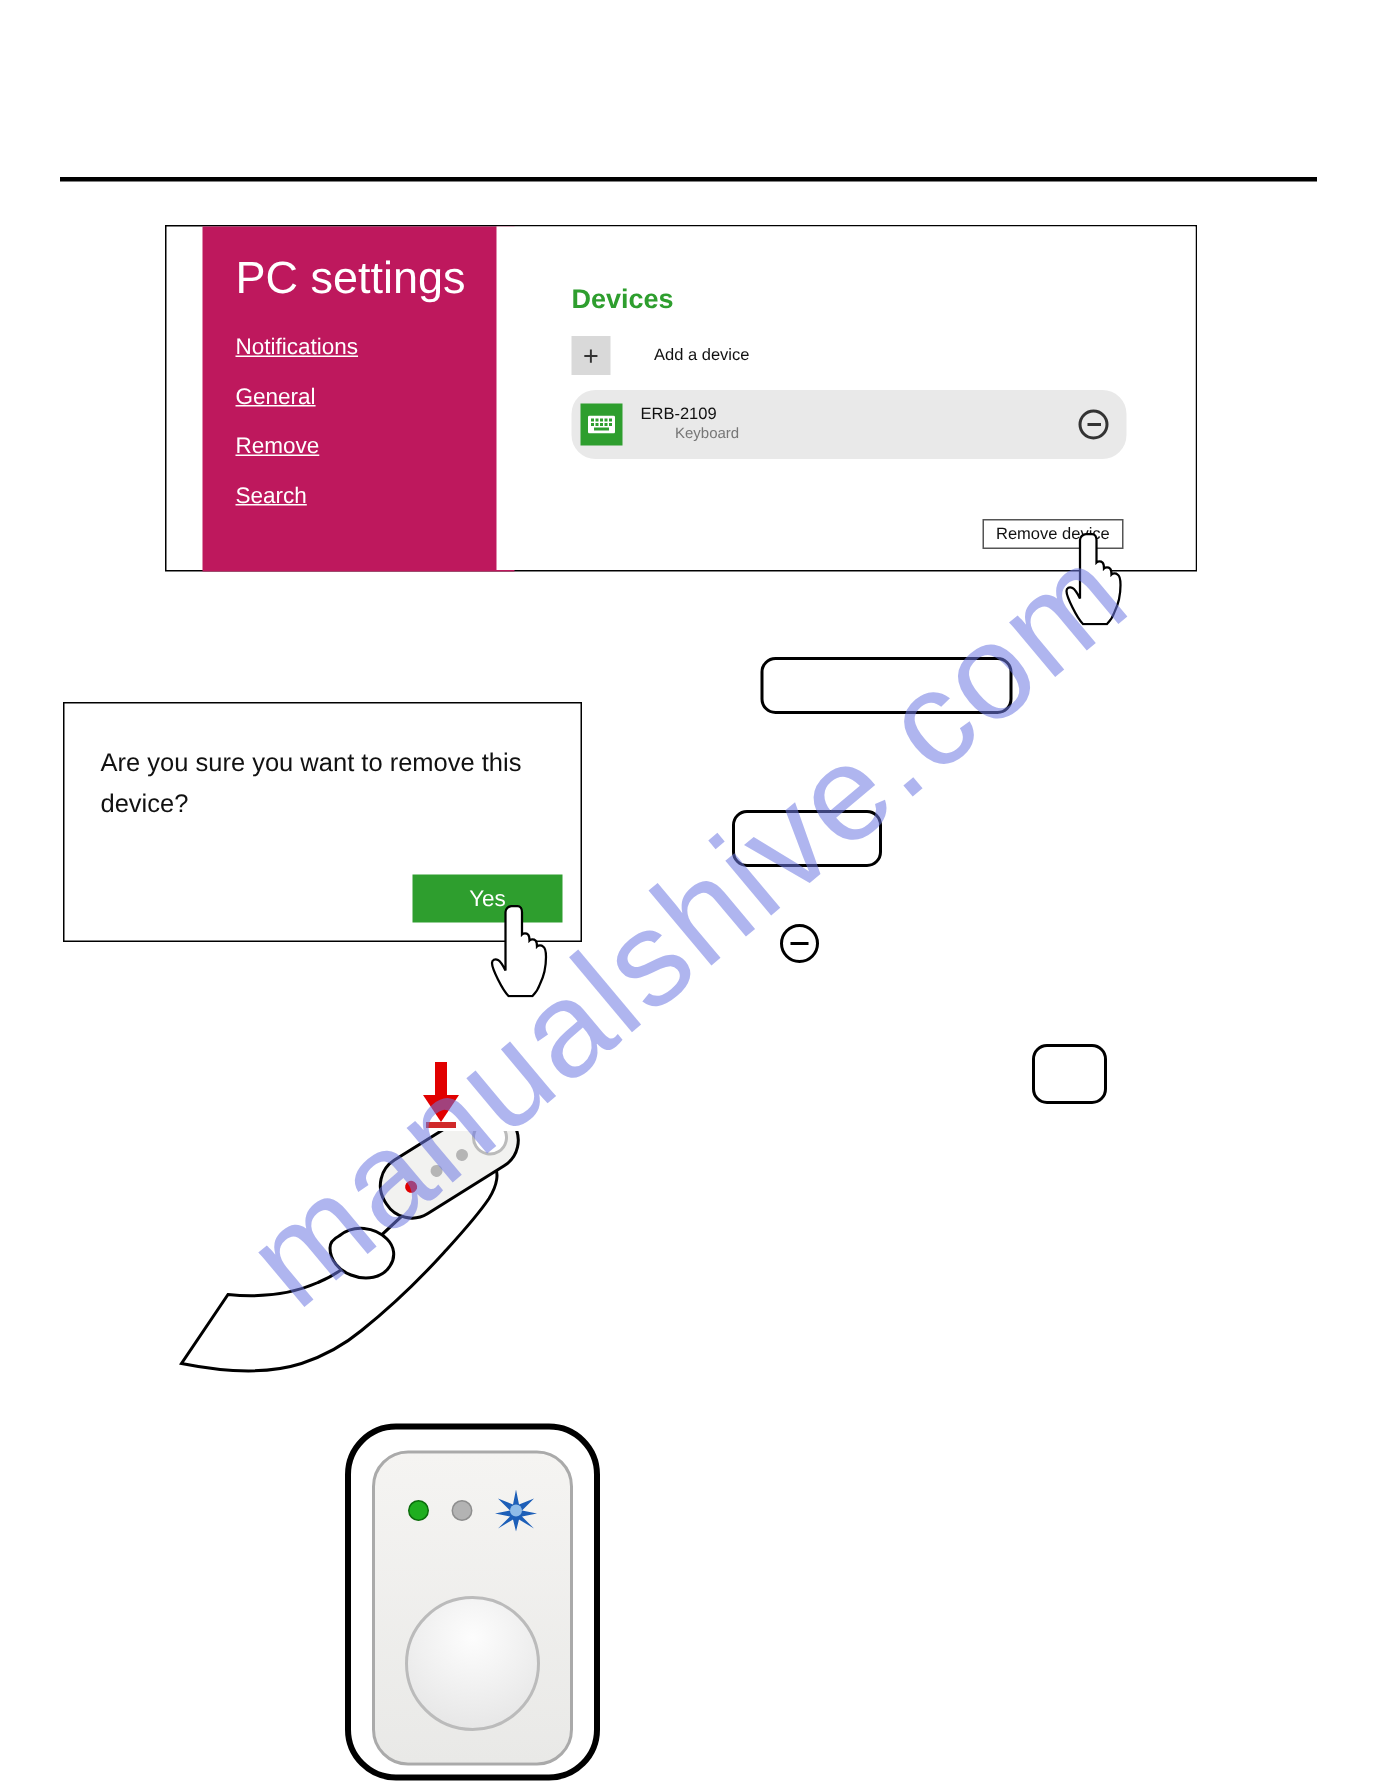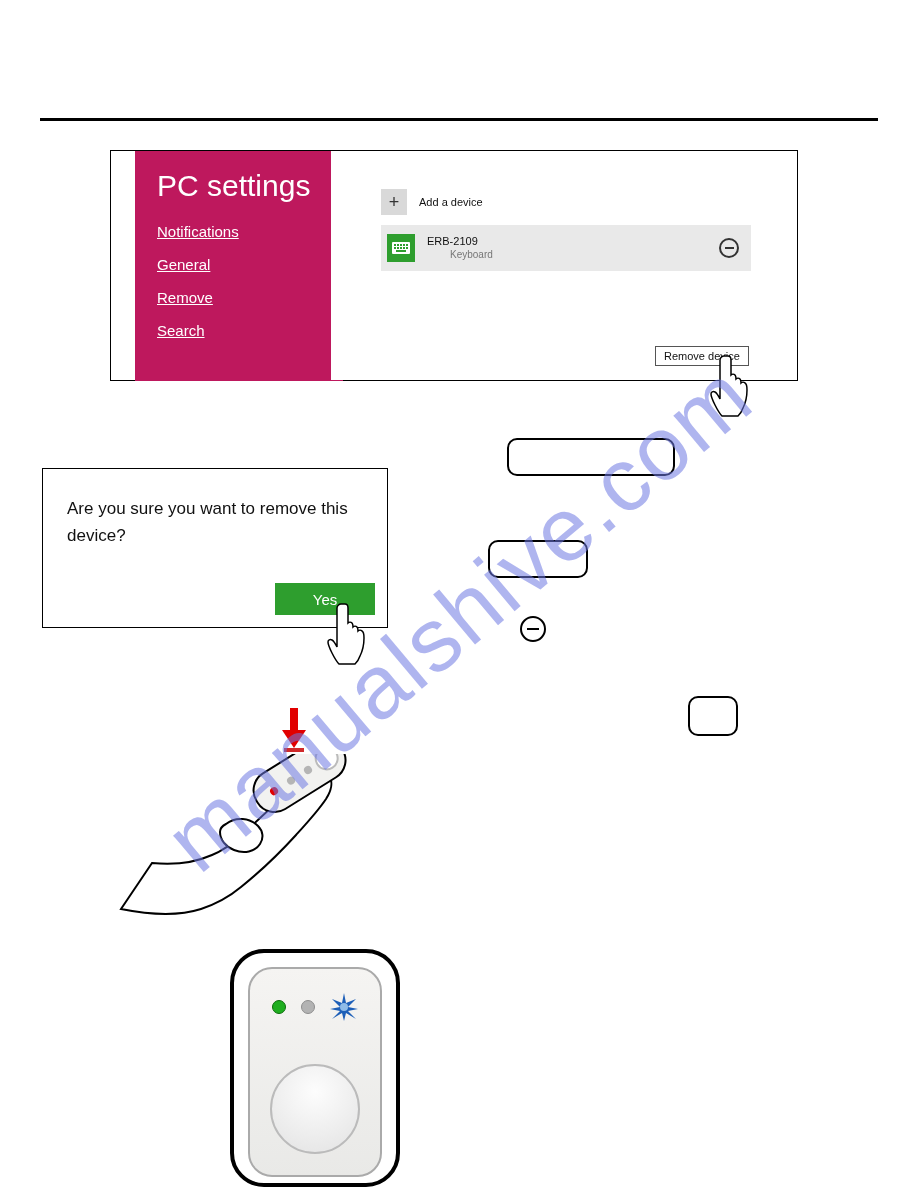--- a/index.html
+++ b/index.html
@@ -64,28 +64,29 @@
     .add-row {
       display: flex; align-items: center; gap: 12px;
       margin-bottom: 10px;
     }
     .add-tile {
       width: 26px; height: 26px;
       background: #d9d9d9;
       display: flex; align-items: center; justify-content: center;
       font-size: 18px; color: #333;
     }
-    .add-label { font-size: 11px; color: #111; }
+    .add-label { font-size: 11px; color: #111; margin-left: 17px; }
     .device-row {
       background: #e9e9e9;
       height: 46px;
       width: 370px;
       display: flex; align-items: center; gap: 12px;
       padding-left: 6px;
       position: relative;
+      border-radius: 16px;
     }
     .kbd-tile {
       width: 28px; height: 28px; background: #2e9e2e;
       display: flex; align-items: center; justify-content: center;
     }
     .kbd-tile svg { width: 18px; height: 12px; }
     .device-text { line-height: 1.2; }
     .device-name { font-size: 11px; color: #111; }
     .device-type { font-size: 10px; color: #777; padding-left: 23px; }
     .minus-badge {
@@ -224,20 +225,21 @@
 <div class="pc-panel">
   <div class="sidebar">
     <div class="sidebar-title">PC settings</div>
     <div class="sidebar-item">Notifications</div>
     <div class="sidebar-item">General</div>
     <div class="sidebar-item">Remove</div>
     <div class="sidebar-item">Search</div>
   </div>
 
   <div class="devices-area">
+    <div class="devices-title">Devices</div>
 
     <div class="add-row">
       <div class="add-tile">+</div>
       <div class="add-label">Add a device</div>
     </div>
 
     <div class="device-row">
       <div class="kbd-tile">
         <svg viewBox="0 0 18 12">
             <rect x="0" y="0" width="18" height="12" rx="1" fill="#fff"></rect>

